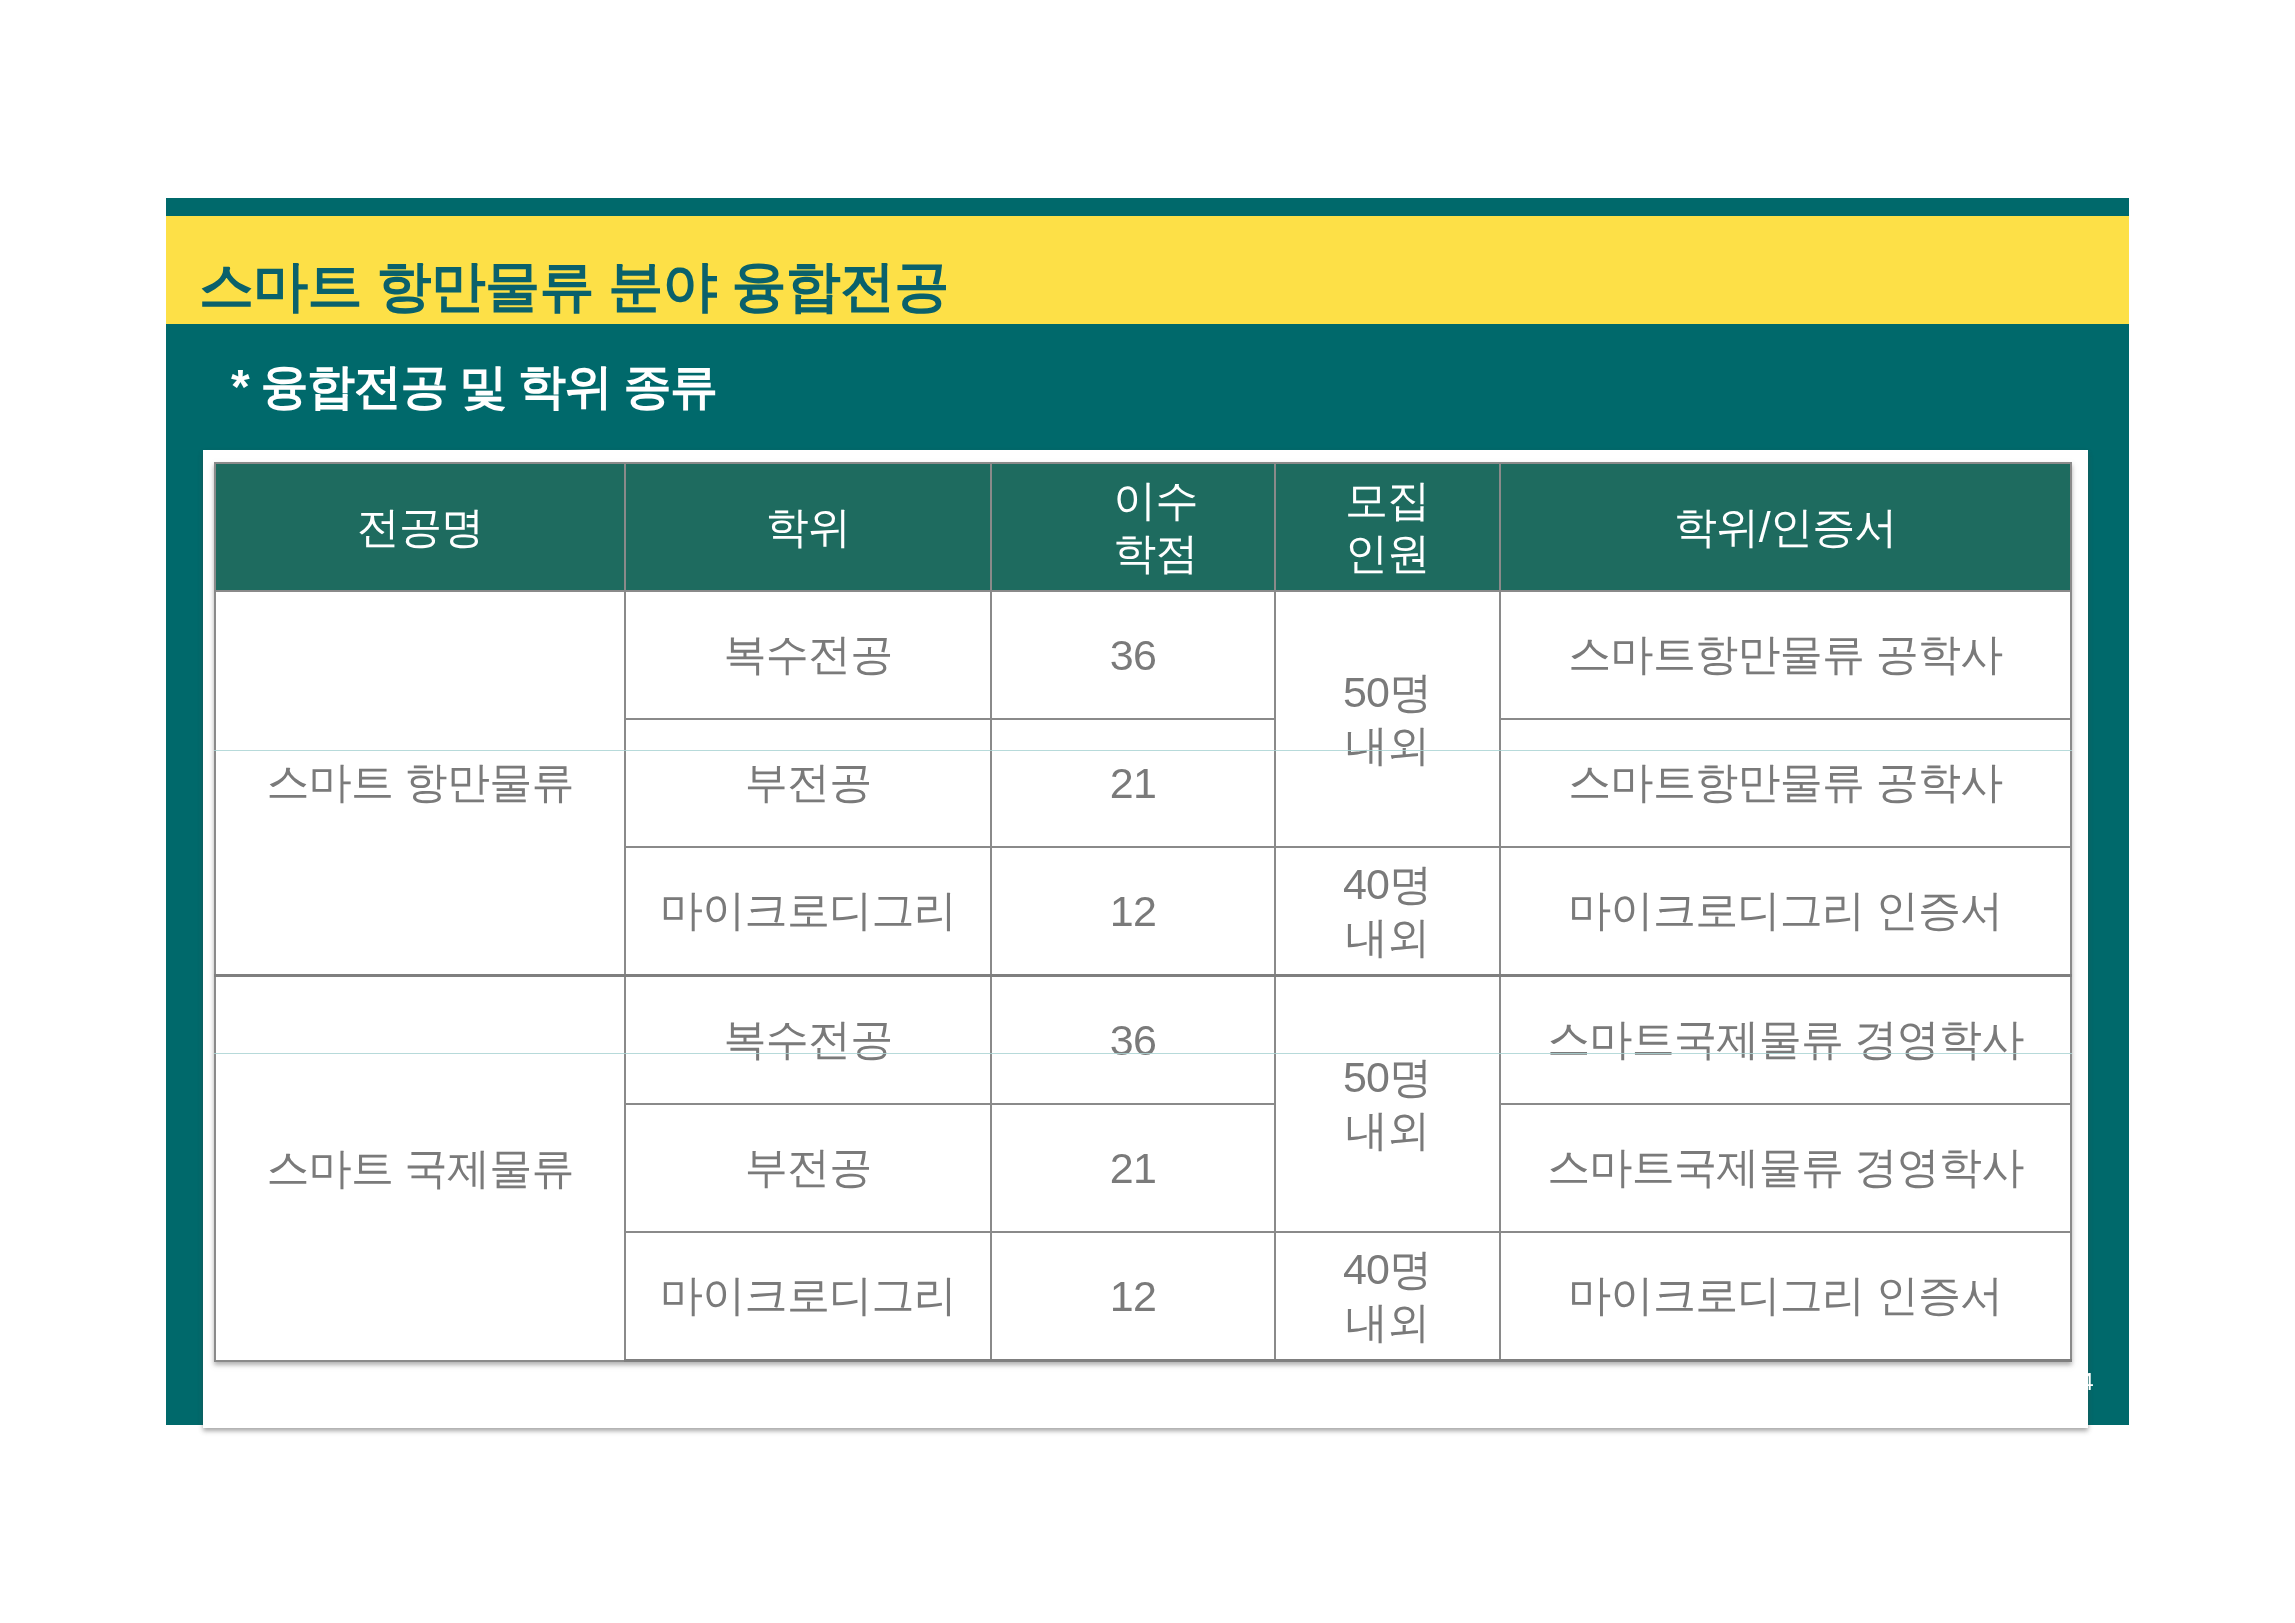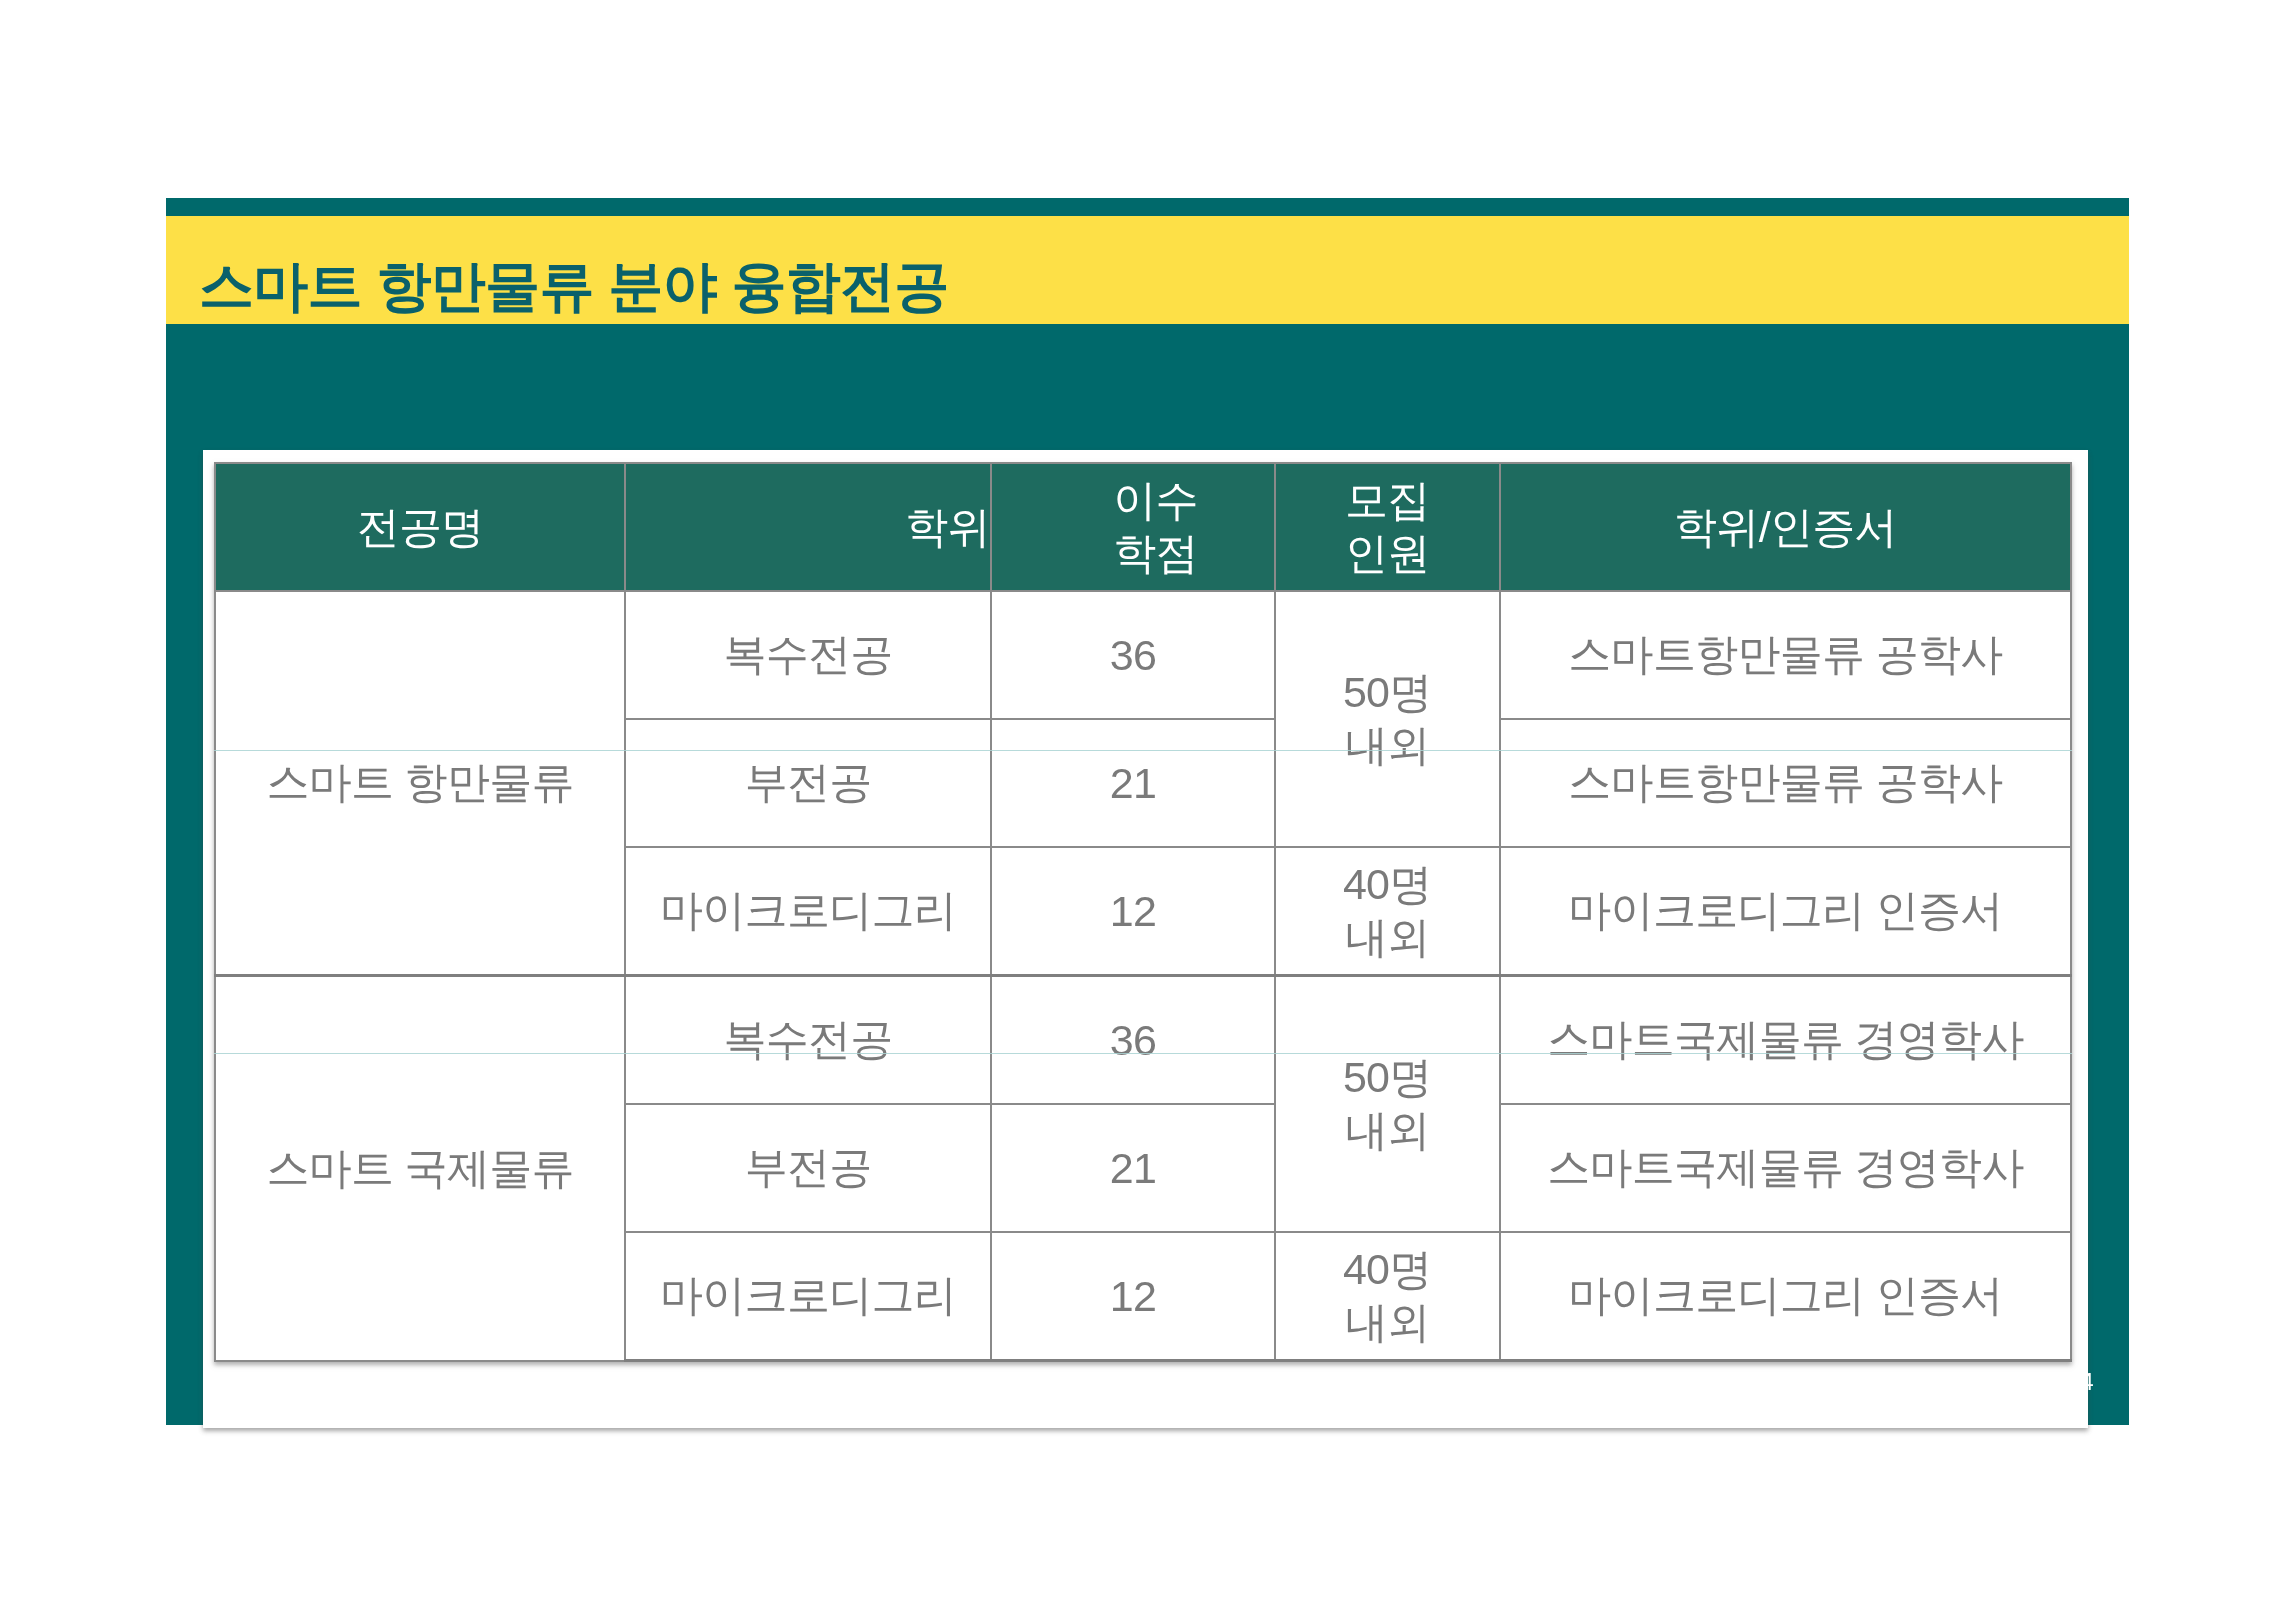--- a/index.html
+++ b/index.html
@@ -36,37 +36,38 @@
 
 <div class="slide">
 
   <div class="top-bar" style="background: rgb(0, 105, 107);"></div>
 
   <div class="title-band">
     <div class="title" style="color: rgb(10, 97, 107);">스마트 항만물류 분야 융합전공</div>
   </div>
 
   <div class="panel" style="background: rgb(0, 105, 107);">
+    <div class="subtitle">* 융합전공 및 학위 종류</div>
 
     <div class="table-wrap">
       <div class="faint-line l1"></div>
       <div class="faint-line l2"></div>
 
       <table class="major-table">
         <colgroup>
           <col style="width:22.1%">
           <col style="width:19.7%">
           <col style="width:15.3%">
           <col style="width:12.1%">
           <col style="width:30.8%">
         </colgroup>
         <thead>
           <tr>
             <th class="multiline" style="background: rgb(30, 107, 95);">전공명</th>
-            <th class="multiline" style="background: rgb(30, 107, 95); text-align: right;">학위</th>
+            <th class="multiline" style="background: rgb(30, 107, 95);">학위</th>
             <th class="multiline" style="background: rgb(30, 107, 95); padding-left: 45px;">이수
 학점</th>
             <th class="multiline" style="background: rgb(30, 107, 95);">모집
 인원</th>
             <th class="multiline" style="background: rgb(30, 107, 95);">학위/인증서</th>
           </tr>
         </thead>
         <tbody>
           <tr>
             <td rowspan="3">스마트 항만물류</td>

